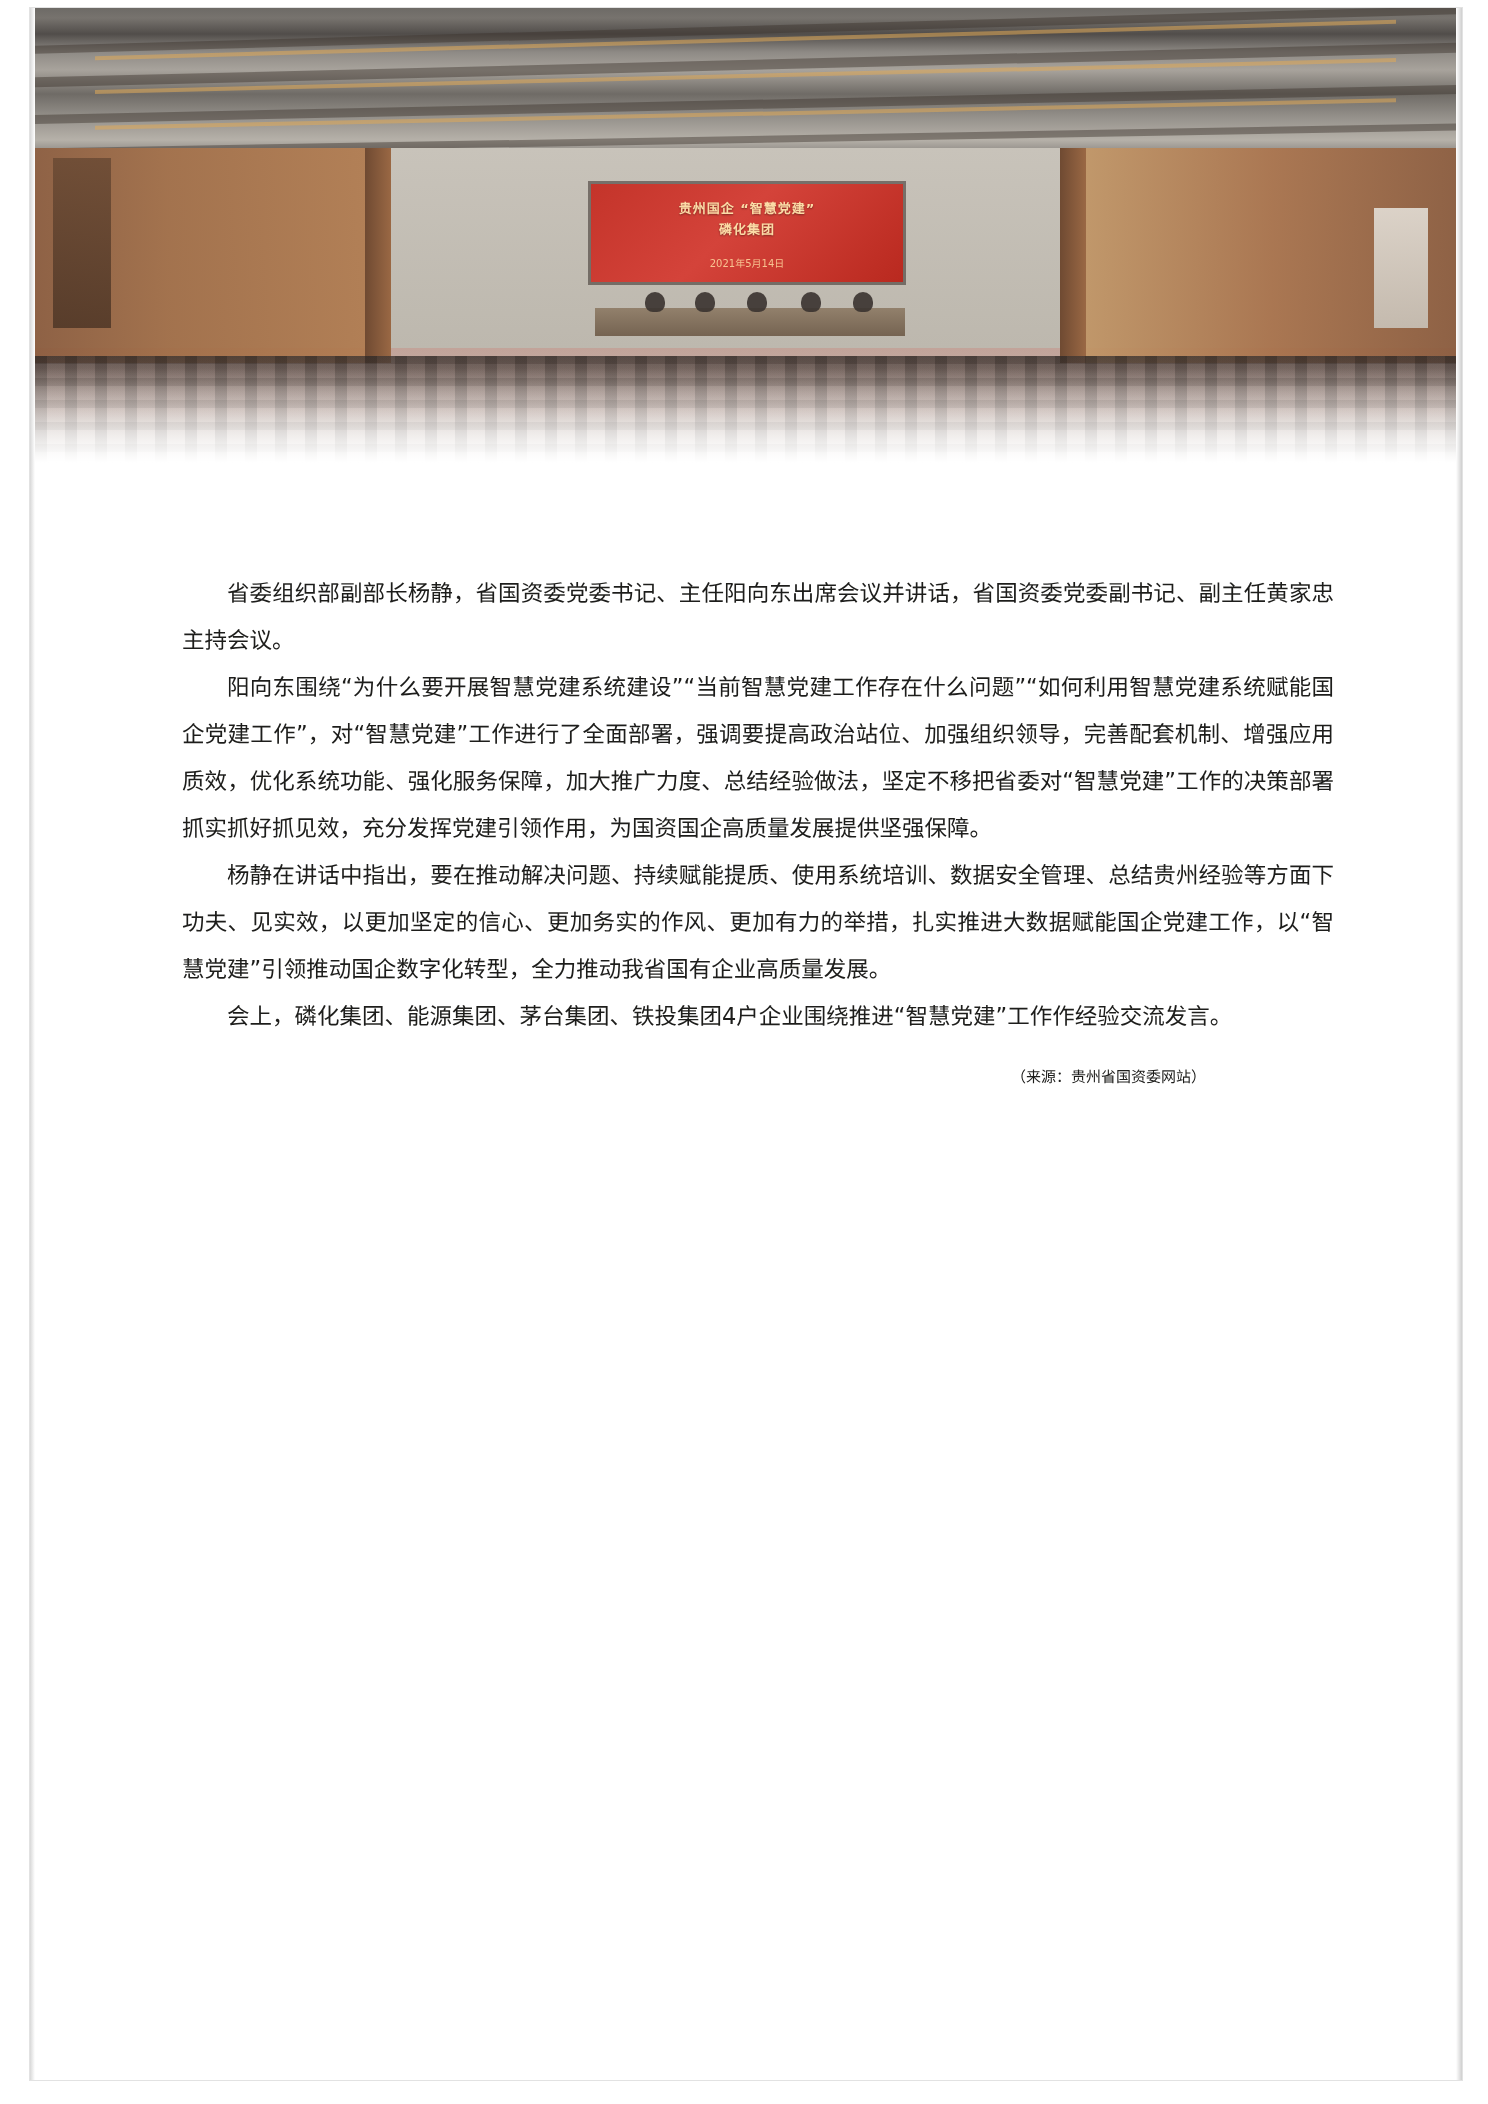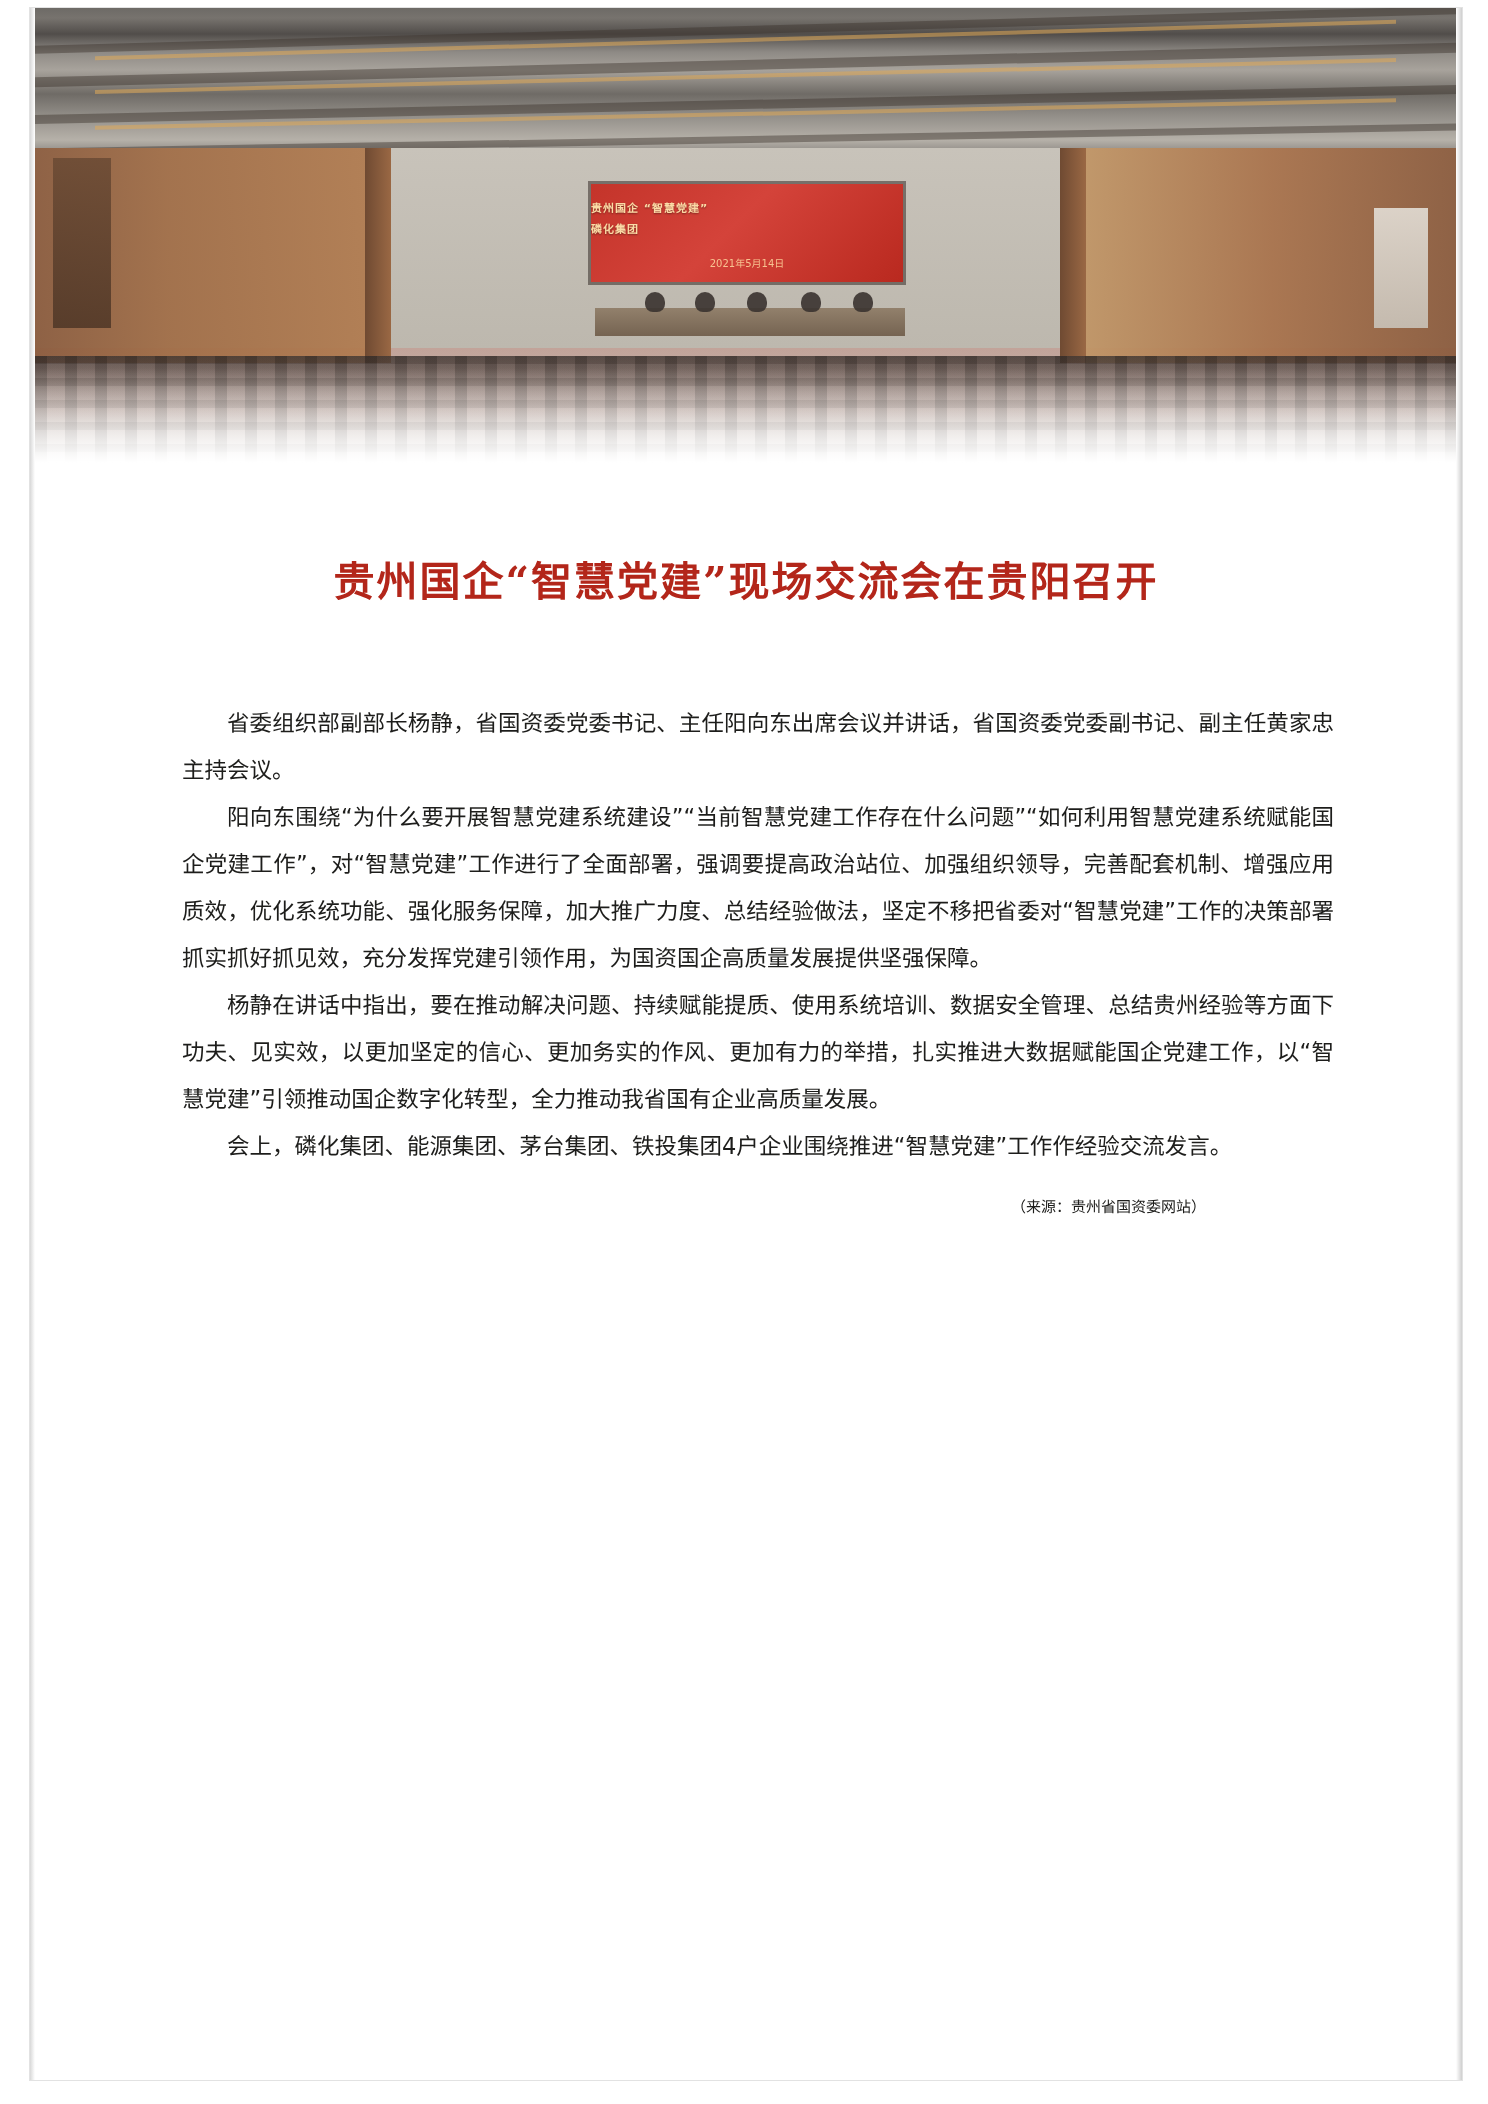--- a/index.html
+++ b/index.html
@@ -123,22 +123,23 @@
     top: 176px;
     width: 312px;
     height: 98px;
     background: linear-gradient(135deg,#c4342a,#d4433a 45%,#b9291f);
     box-shadow: 0 0 0 3px rgba(40,30,26,0.5);
   }
   .screen-title {
     position: absolute;
     left: 0; right: 0;
     top: 14px;
+    text-align: center;
     color: #ffe9b0;
-    font-size: 11px;
+    font-size: 13px;
     font-weight: 700;
     letter-spacing: 1px;
     line-height: 21px;
     font-family: "DejaVu Sans", sans-serif;
     text-shadow: 0 1px 2px rgba(0,0,0,.45);
     opacity: .92;
   }
   .screen-sub {
     position: absolute;
     left: 0; right: 0;
@@ -284,21 +285,20 @@
     <div class="head-person" style="left:766px"></div>
     <div class="head-person" style="left:818px"></div>
 
     <div class="audience">
       <div class="audience-rows"></div>
     </div>
     <div class="hero-fade"></div>
   </div>
 
   <div class="article">
-    <h1 class="headline">贵州国企“智慧党建”现场交流会在贵阳召开</h1>
 
     <div class="body-text">
       <p>省委组织部副部长杨静，省国资委党委书记、主任阳向东出席会议并讲话，省国资委党委副书记、副主任黄家忠主持会议。</p>
       <p>阳向东围绕“为什么要开展智慧党建系统建设”“当前智慧党建工作存在什么问题”“如何利用智慧党建系统赋能国企党建工作”，对“智慧党建”工作进行了全面部署，强调要提高政治站位、加强组织领导，完善配套机制、增强应用质效，优化系统功能、强化服务保障，加大推广力度、总结经验做法，坚定不移把省委对“智慧党建”工作的决策部署抓实抓好抓见效，充分发挥党建引领作用，为国资国企高质量发展提供坚强保障。</p>
       <p>杨静在讲话中指出，要在推动解决问题、持续赋能提质、使用系统培训、数据安全管理、总结贵州经验等方面下功夫、见实效，以更加坚定的信心、更加务实的作风、更加有力的举措，扎实推进大数据赋能国企党建工作，以“智慧党建”引领推动国企数字化转型，全力推动我省国有企业高质量发展。</p>
       <p>会上，磷化集团、能源集团、茅台集团、铁投集团4户企业围绕推进“智慧党建”工作作经验交流发言。</p>
       <div class="source">（来源：贵州省国资委网站）</div>
     </div>
   </div>
 </div>

